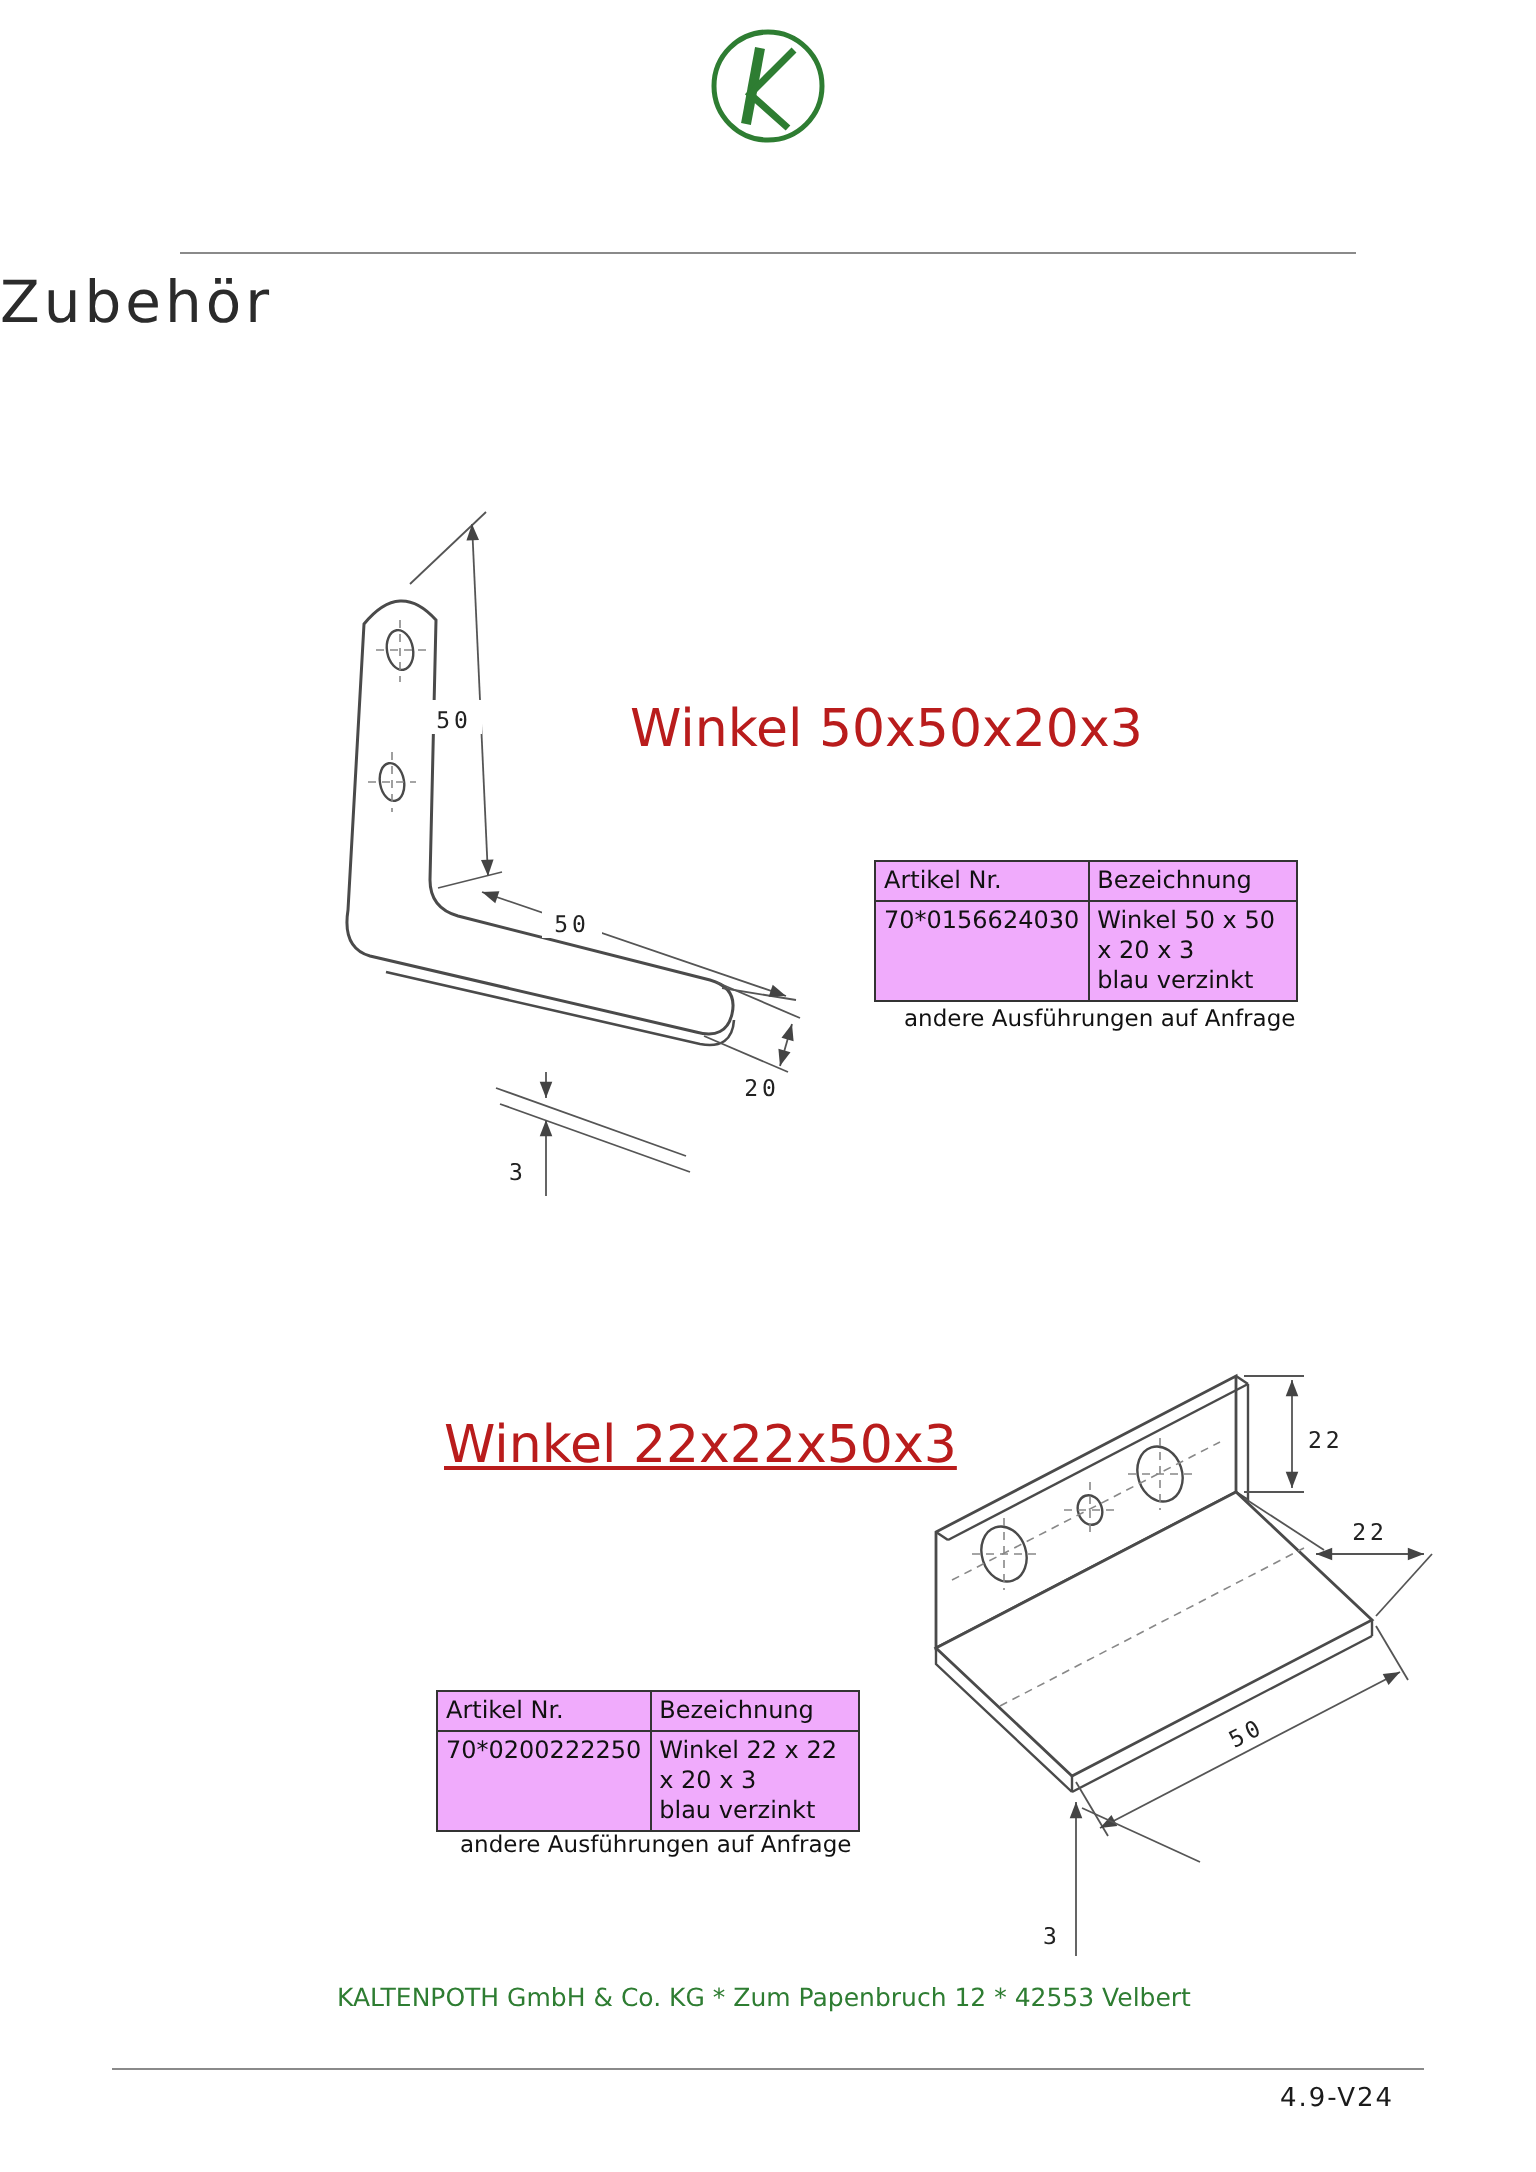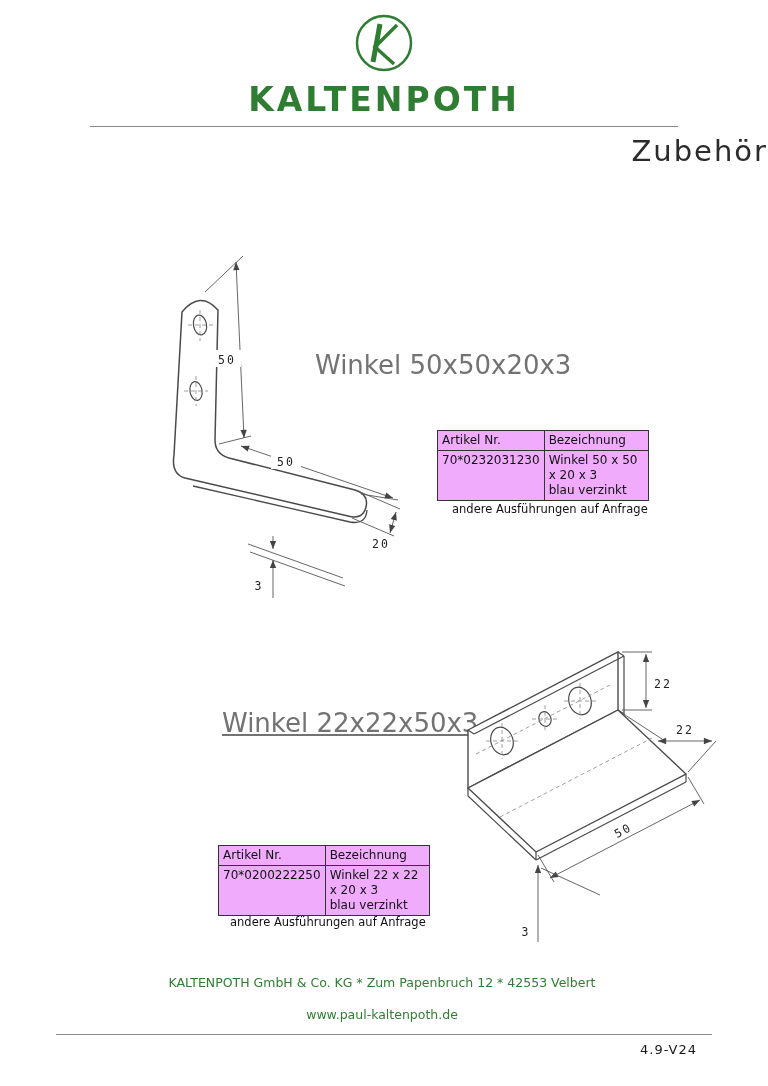--- a/index.html
+++ b/index.html
@@ -15,26 +15,26 @@
 
   
   .logo{left:346px;top:12px;}
   .brand{
     left:0;top:80px;width:768px;text-align:center;
     color:#2e7d32;font-size:33px;font-weight:600;letter-spacing:3px;
   }
   .hr{height:1px;background:#8a8a8a;}
   .hr-top{left:90px;top:126px;width:588px;}
   .page-title{
-    left:0;top:134px;width:768px;text-align:right;
+    left:0;top:134px;width:768px;text-align:left;
     color:#2b2b2b;font-size:29px;letter-spacing:2px;font-weight:400;
   }
 
   
-  .prod-title{color:#737373;font-size:26px;font-weight:400;white-space:nowrap;text-align:right;}
+  .prod-title{color:#b91c1c;font-size:26px;font-weight:400;white-space:nowrap;text-align:right;}
   .prod-title-1{left:315px;top:350px;}
   .prod-title-2{left:222px;top:708px;text-decoration:underline;}
 
   
   table.art-table{
     position:absolute;border-collapse:collapse;background:#f0abfc;
     font-size:12px;color:#111;table-layout:fixed;
   }
   table.art-table th, table.art-table td{
     border:1px solid #333;font-weight:400;text-align:left;
@@ -46,49 +46,48 @@
   .col-bez{width:104px;}
   .table-1{left:437px;top:430px;}
   .table-2{left:218px;top:845px;}
 
   .note{font-size:11.5px;color:#111;white-space:nowrap;}
   .note-1{left:452px;top:502px;}
   .note-2{left:230px;top:915px;}
 
   
   .drawing-1{left:155px;top:248px;}
-  .drawing-2{left:440px;top:612px;text-decoration:underline;}
+  .drawing-2{left:440px;top:648px;text-decoration:underline;}
   svg text.dim{
     font-family:"DejaVu Sans Mono", monospace;
     font-size:11.5px;letter-spacing:2px;fill:#222;
   }
 
   
   .footer-line{
-    left:0;width:764px;text-align:center;color:#2e7d32;font-size:12.5px;
+    left:0;width:764px;text-align:center;color:#2e7d32;font-size:12.5px;margin-top:16px;
   }
   .footer-1{top:975px;}
   .footer-2{top:991px;}
   .footer-3{top:1007px;}
   .hr-bottom{left:56px;top:1034px;width:656px;}
   .version{left:640px;top:1042px;font-size:13px;color:#1a1a1a;letter-spacing:1px;}
 </style>
 </head>
 <body>
 
 <div id="page">
 
   <div class="abs logo">
     <svg width="76" height="64" viewBox="0 0 76 64">
       <circle cx="38" cy="31" r="27" fill="none" stroke="#2e7d32" stroke-width="2.5"></circle>
       <path d="M 34 12 L 27 50" stroke="#2e7d32" stroke-width="5" fill="none"></path>
       <path d="M 51 13 L 29 35 L 48 52" stroke="#2e7d32" stroke-width="3.5" fill="none" stroke-linejoin="miter"></path>
     </svg>
   </div>
-  <div class="abs brand">KALTENPOTH</div>
   <div class="abs hr hr-top"></div>
   <div class="abs page-title">Zubehör</div>
 
   <div class="abs prod-title prod-title-1">Winkel 50x50x20x3</div>
 
   <div class="abs drawing-1">
     <svg width="250" height="360" viewBox="0 0 250 360">
       <defs>
         <marker id="arr1" viewBox="0 0 10 8" refX="9.5" refY="4" markerWidth="10" markerHeight="8" orient="auto-start-reverse">
           <path d="M0.5,0.5 L9.5,4 L0.5,7.5 Z" fill="#444"></path>
@@ -147,21 +146,21 @@
         <col class="col-bez">
       </colgroup>
     <thead>
       <tr>
         <th>Artikel Nr.</th>
         <th>Bezeichnung</th>
       </tr>
     </thead>
     <tbody>
       <tr>
-        <td>70*0232031230</td>
+        <td>70*0156624030</td>
         <td>
           <span>Winkel 50 x 50 x 20 x 3</span><br>
           <span>blau verzinkt</span>
         </td>
       </tr>
     </tbody>
   </table>
   <div class="abs note note-1">andere Ausführungen auf Anfrage</div>
 
   <div class="abs prod-title prod-title-2">Winkel 22x22x50x3</div>
@@ -251,17 +250,16 @@
         <td>
           <span>Winkel 22 x 22 x 20 x 3</span><br>
           <span>blau verzinkt</span>
         </td>
       </tr>
     </tbody>
   </table>
   <div class="abs note note-2">andere Ausführungen auf Anfrage</div>
 
   <div class="abs footer-line footer-1">KALTENPOTH GmbH &amp; Co. KG * Zum Papenbruch 12 * 42553 Velbert</div>
-  <div class="abs footer-line footer-3">www.paul-kaltenpoth.de</div>
   <div class="abs hr hr-bottom"></div>
   <div class="abs version">4.9-V24</div>
 
 </div>
 
 </body></html>

